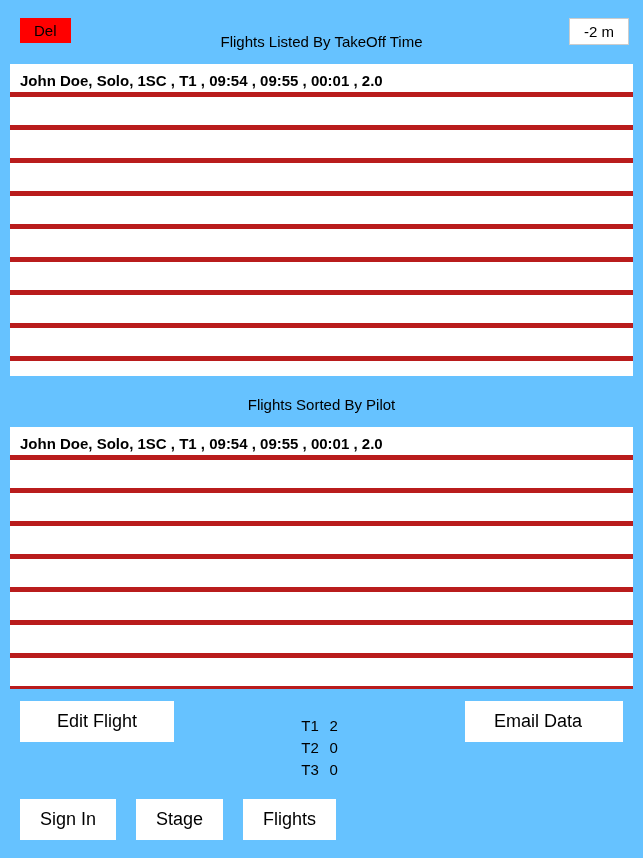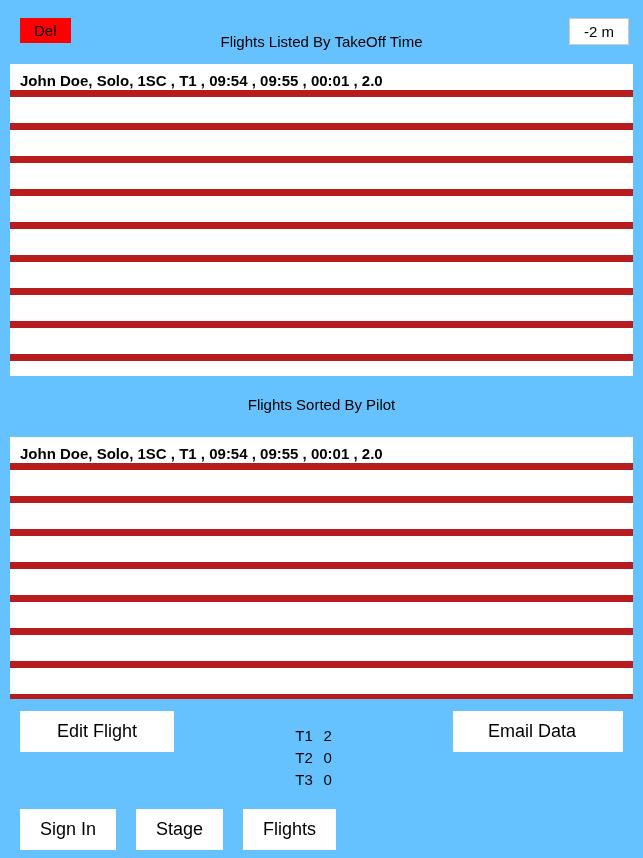--- a/index.html
+++ b/index.html
@@ -47,32 +47,32 @@
       cursor: pointer;
     }
     .list-panel {
       background: #fff;
       margin: 0 10px;
       height: 312px;
       overflow: hidden;
     }
     .list-row {
       height: 33px;
-      border-bottom: 7px solid #b91c1c;
+      border-bottom: 5px solid #b91c1c;
       padding: 8px 10px;
       font-size: 15px;
       font-weight: bold;
       color: #000;
     }
     .list-row.empty { font-weight: normal; }
     .section-title {
       text-align: center;
       font-size: 15px;
       color: #000;
-      margin: 20px 0 24px 0;
+      margin: 20px 0 14px 0;
     }
     .list-panel2 {
       background: #fff;
       margin: 0 10px;
       height: 262px;
       overflow: hidden;
     }
     .bottom-row {
       display: flex;
       align-items: flex-start;
@@ -82,21 +82,21 @@
     .white-btn {
       background: #fff;
       border: none;
       padding: 10px 28px;
       font-size: 18px;
       font-family: inherit;
       cursor: pointer;
       color: #000;
     }
     .edit-btn { width: 154px; }
-    .email-btn { width: 170px; padding-left: 16px; }
+    .email-btn { width: 158px; padding-left: 16px; }
     .tally {
       text-align: left;
       font-size: 15px;
       color: #000;
       margin-top: 14px;
     }
     .tally-line { line-height: 22px; }
     .tally-label { display: inline-block; width: 24px; }
     .nav-row {
       display: flex;

